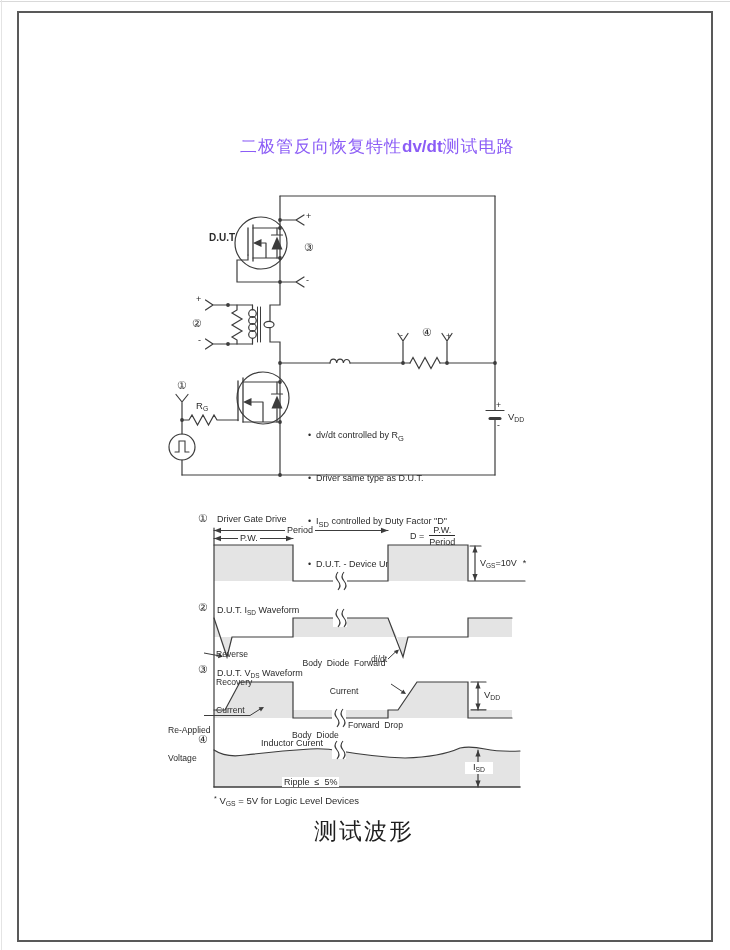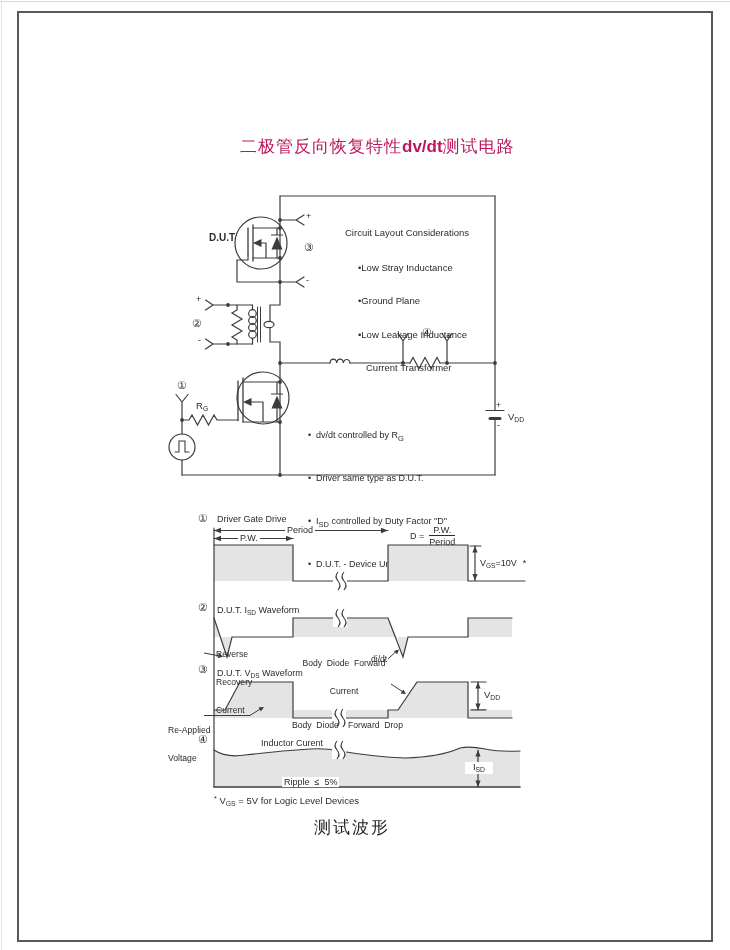--- a/index.html
+++ b/index.html
@@ -2,24 +2,24 @@
 <html><head>
 <meta charset="utf-8">
 <style>
   html,body{margin:0;padding:0;background:#fff;}
   .page{position:relative;width:730px;height:950px;background:#fff;overflow:hidden;
         font-family:"Liberation Sans",sans-serif;color:#2b2b2b;}
   .edge-top{position:absolute;left:0;top:1px;width:730px;height:1px;background:#d9d9d9;}
   .edge-left{position:absolute;left:1px;top:0;width:1px;height:950px;background:#e4e4e4;}
   .frame{position:absolute;left:17px;top:11px;width:696px;height:931px;
          border:2px solid #595959;box-sizing:border-box;}
-  .title{position:absolute;left:240px;top:135px;font-size:17px;color:#be185d;
+  .title{position:absolute;left:240px;top:135px;font-size:17px;color:#8b5cf6;
          font-family:"DejaVu Serif",serif;letter-spacing:1px;white-space:pre;}
   .title .mid{font-family:"Liberation Sans",sans-serif;font-weight:bold;letter-spacing:0;}
-  .caption{position:absolute;left:314px;top:816px;font-size:17px;color:#1f1f1f;
+  .caption{position:absolute;left:314px;top:816px;font-size:23px;color:#1f1f1f;
            font-family:"DejaVu Serif",serif;letter-spacing:2px;white-space:pre;}
   .circuit{position:absolute;left:165px;top:190px;width:370px;height:300px;}
   .waves{position:absolute;left:150px;top:505px;width:380px;height:310px;}
   .circuit svg,.waves svg{position:absolute;left:0;top:0;}
   .lbl{position:absolute;font-size:9px;line-height:1.15;white-space:pre;color:#2b2b2b;}
   .lbl sub{font-size:0.72em;vertical-align:-0.3em;line-height:1;}
   .lbl sup{font-size:0.75em;vertical-align:0.45em;line-height:1;}
   .bold{font-weight:bold;margin-top:15px;}
   .num{font-size:11px;}
   .small{font-size:8.6px;line-height:9.2px;}
@@ -138,27 +138,20 @@
     <div class="lbl" style="left:33px;top:145px;">-</div>
     <div class="lbl num" style="left:12px;top:189px;">①</div>
     <div class="lbl" style="left:31px;top:211px;font-size:9.5px;"><span>R</span><sub>G</sub></div>
     <div class="lbl num" style="left:257px;top:136px;">④</div>
     <div class="lbl small" style="left:235px;top:141px;">-</div>
     <div class="lbl small" style="left:281px;top:142px;">+</div>
     <div class="lbl small" style="left:331px;top:211px;">+</div>
     <div class="lbl small" style="left:332px;top:231px;">-</div>
     <div class="lbl" style="left:343px;top:222px;font-size:9.5px;"><span>V</span><sub>DD</sub></div>
 
-    <div class="lbl" style="left:180px;top:17px;">
-      <div class="layout-title">Circuit Layout Considerations</div>
-      <div class="layout-items"><span class="b">•</span><span>Low Stray Inductance</span></div>
-      <div class="layout-items"><span class="b">•</span><span>Ground Plane</span></div>
-      <div class="layout-items"><span class="b">•</span><span>Low Leakage Inductance</span></div>
-      <div class="layout-cont">Current Transformer</div>
-    </div>
 
     <div class="blist" style="left:143px;top:212px;">
       <div><span class="b">•</span><span>dv/dt controlled by R</span><sub>G</sub><span></span></div>
       <div><span class="b">•</span><span>Driver same type as D.U.T.</span><sub></sub><span></span></div>
       <div><span class="b">•</span><span>I</span><sub>SD</sub><span> controlled by Duty Factor "D"</span></div>
       <div><span class="b">•</span><span>D.U.T. - Device Under Test</span><sub></sub><span></span></div>
     </div>
   </div>
 
   <div class="waves">
@@ -255,21 +248,21 @@
     </div>
     <div class="lbl small" style="left:221px;top:150px;">di/dt</div>
 
     <div class="lbl num" style="left:48px;top:158px;">③</div>
     <div class="lbl" style="left:67px;top:163px;"><span>D.U.T. V</span><sub>DS</sub><span> Waveform</span></div>
     <div class="lbl" style="left:334px;top:185px;font-size:9.5px;"><span>V</span><sub>DD</sub></div>
     <div class="lbl small" style="left:18px;top:203px;">
       <div>Re-Applied</div>
       <div>Voltage</div>
     </div>
-    <div class="lbl small" style="left:134px;top:216px;padding-left:8px;">Body  Diode</div>
+    <div class="lbl small" style="left:134px;top:226px;padding-left:8px;">Body  Diode</div>
     <div class="lbl small" style="left:198px;top:216px;text-align:center;">Forward  Drop</div>
 
     <div class="lbl num" style="left:48px;top:228px;">④</div>
     <div class="lbl" style="left:80px;top:233px;margin-left:31px;">Inductor Curent</div>
     <div class="lbl wbg" style="left:132px;top:262px;margin-top:10px;">Ripple  ≤  5%</div>
     <div class="lbl wbg ctr" style="left:315px;top:257px;width:24px;font-size:9.5px;"><span>I</span><sub>SD</sub></div>
 
     <div class="lbl" style="left:64px;top:291px;font-size:9.5px;"><sup>*</sup> <span>V</span><sub>GS</sub><span> = 5V for Logic Level Devices</span></div>
   </div>
 

